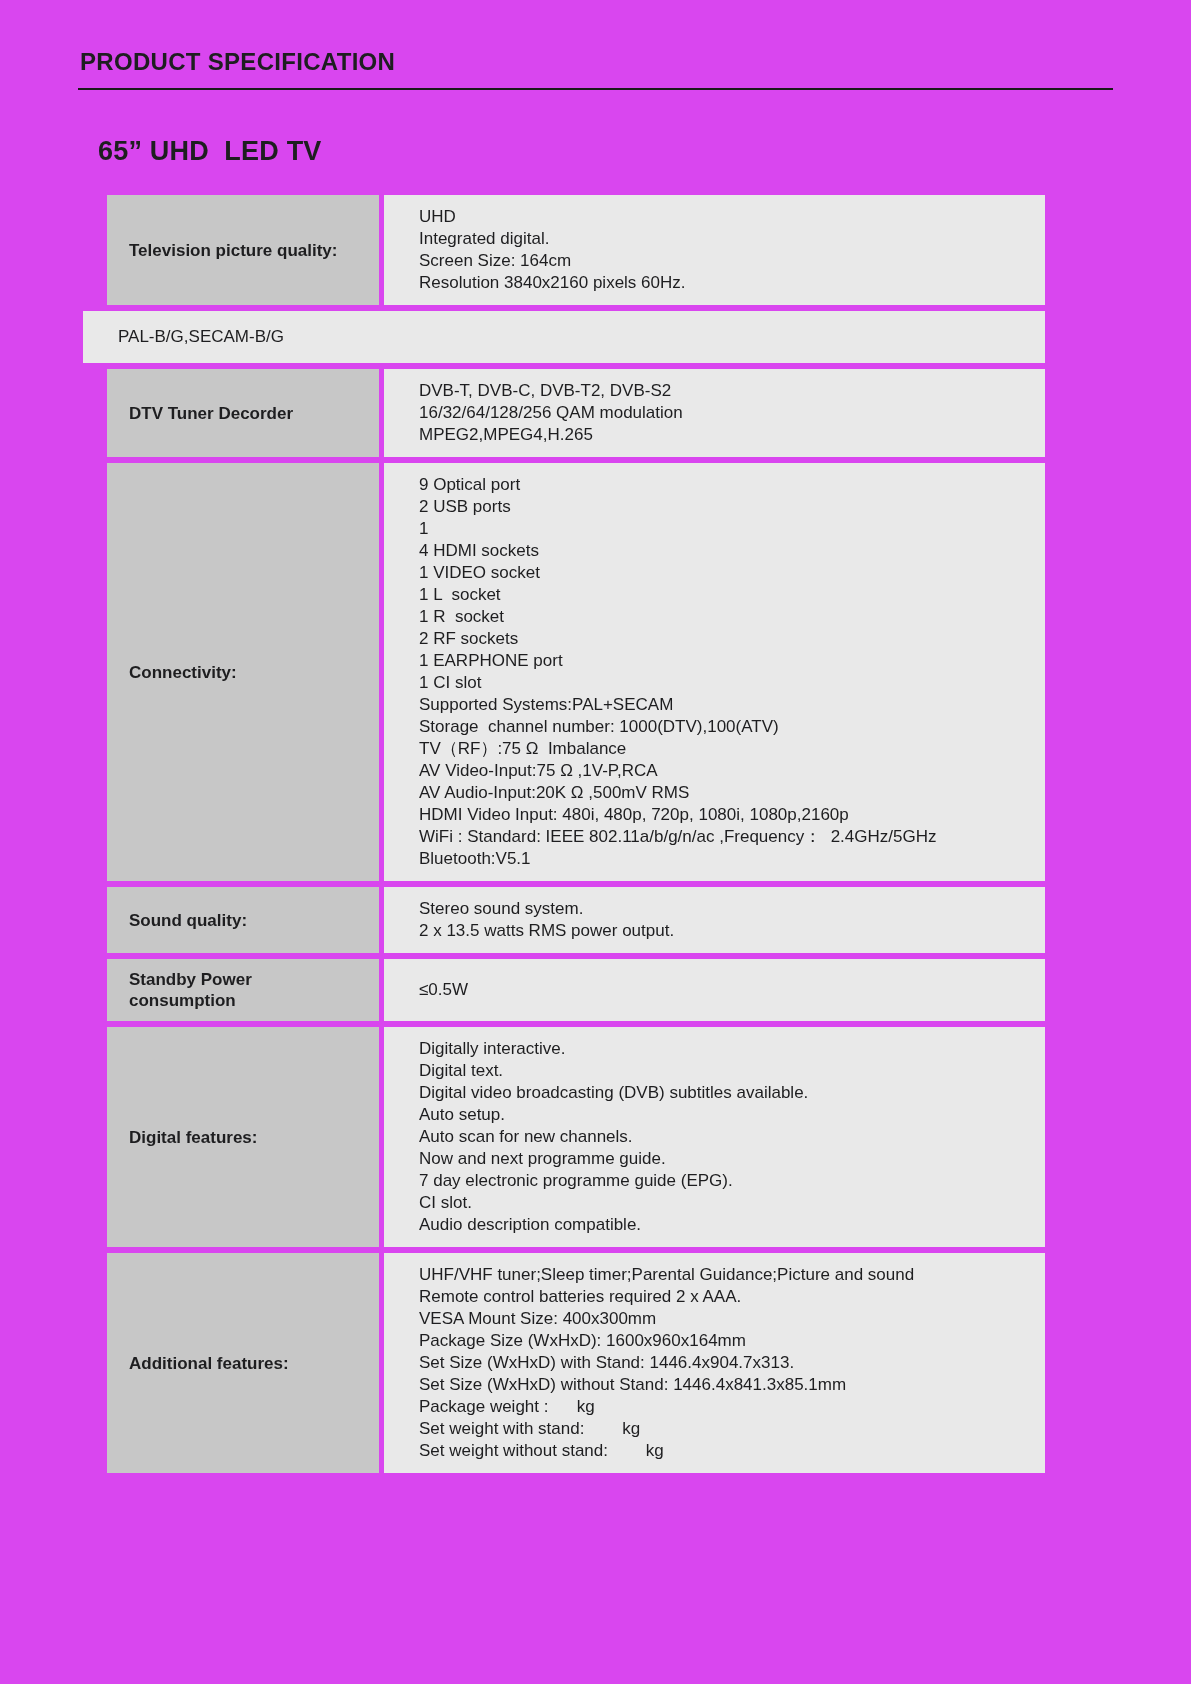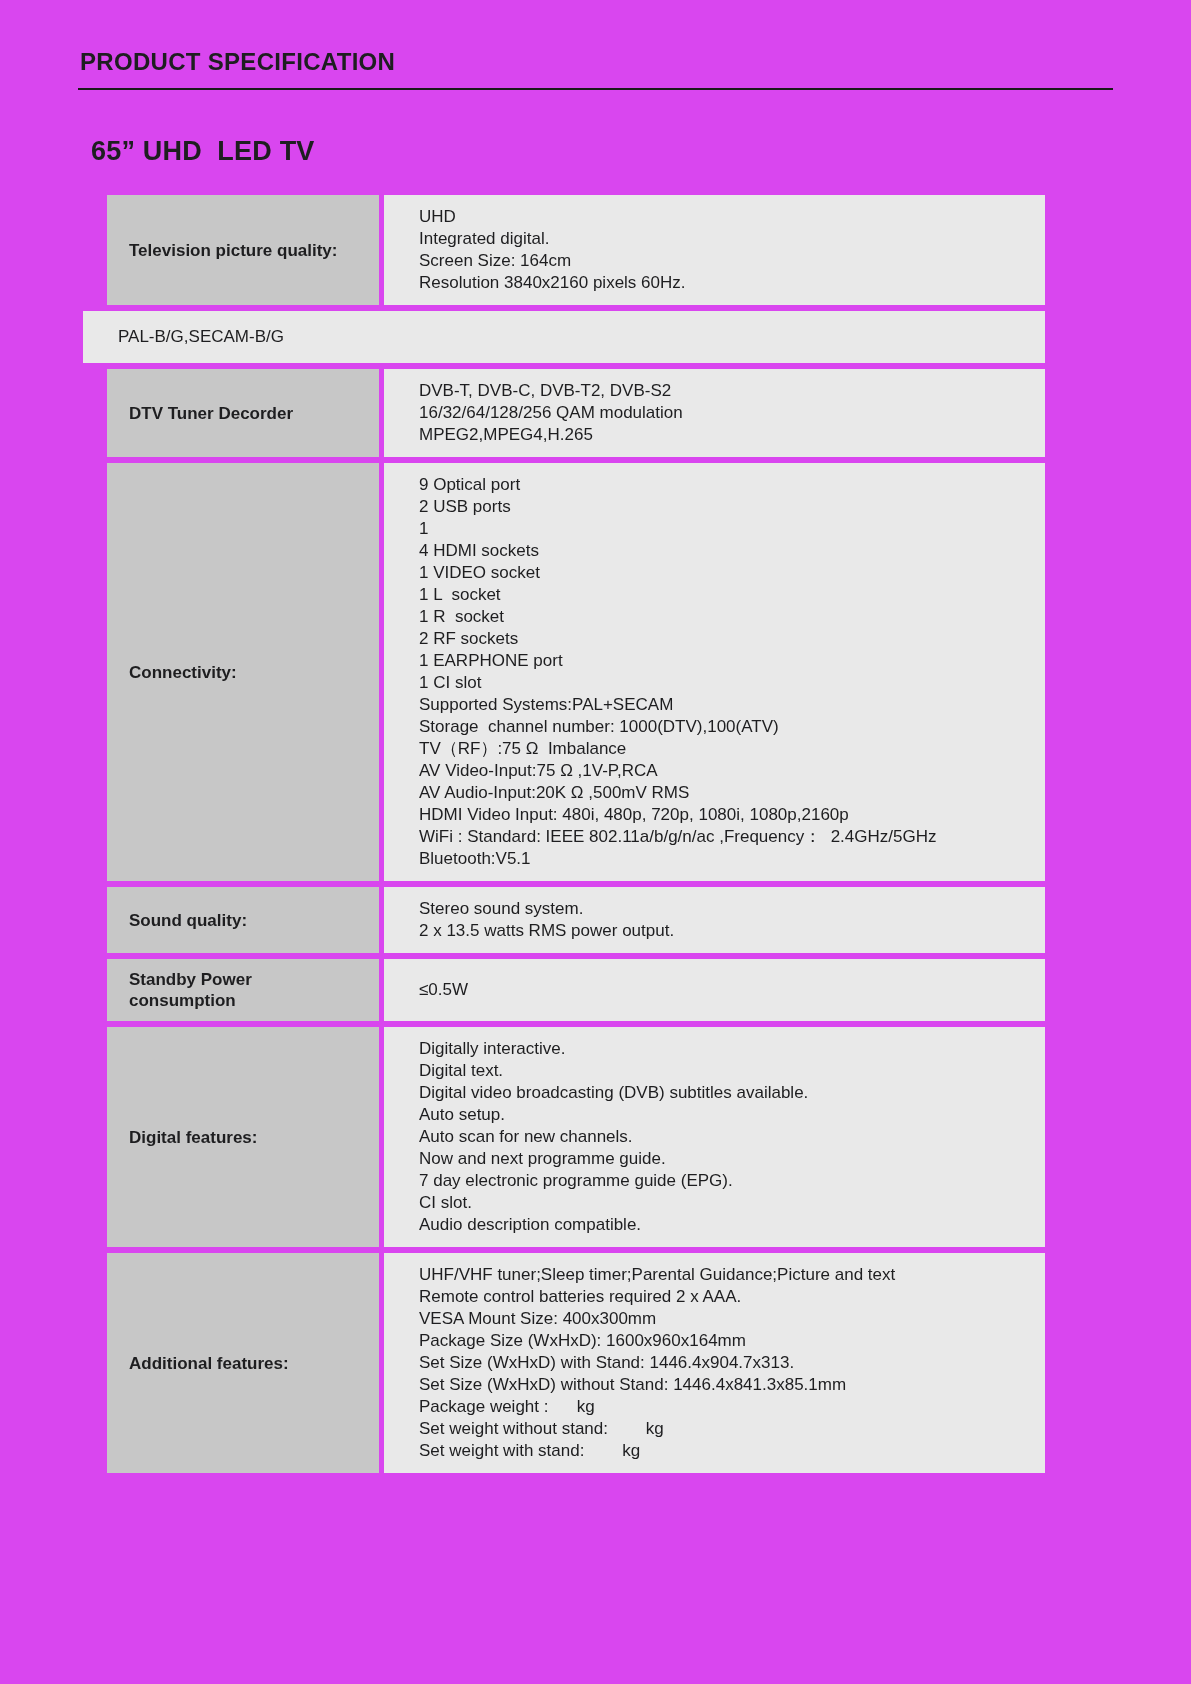--- a/index.html
+++ b/index.html
@@ -19,21 +19,21 @@
   }
   .page-header h1 {
     margin: 0;
     padding: 6px 2px 12px 2px;
     font-size: 24px;
     font-weight: bold;
     letter-spacing: 0.3px;
     border-bottom: 2.5px solid #1a1a1a;
   }
   .product-title {
-    margin: 46px 0 28px 13px;
+    margin: 46px 0 28px 20px;
     font-size: 27px;
     font-weight: bold;
     letter-spacing: 0.2px;
     white-space: pre-wrap;
   }
   .spec-table {
     width: 962px;
     margin-left: 5px;
   }
   .spec-row {
@@ -160,27 +160,27 @@
           <div class="value-line">Auto scan for new channels.</div>
           <div class="value-line">Now and next programme guide.</div>
           <div class="value-line">7 day electronic programme guide (EPG).</div>
           <div class="value-line">CI slot.</div>
           <div class="value-line">Audio description compatible.</div>
         </div>
       </div>
       <div class="spec-row">
         <div class="label-cell">Additional features:</div>
         <div class="value-cell">
-          <div class="value-line">UHF/VHF tuner;Sleep timer;Parental Guidance;Picture and text</div>
+          <div class="value-line">UHF/VHF tuner;Sleep timer;Parental Guidance;Picture and sound</div>
           <div class="value-line">Remote control batteries required 2 x AAA.</div>
           <div class="value-line">VESA Mount Size: 400x300mm</div>
           <div class="value-line">Package Size (WxHxD): 1600x960x164mm</div>
           <div class="value-line">Set Size (WxHxD) with Stand: 1446.4x904.7x313.</div>
           <div class="value-line">Set Size (WxHxD) without Stand: 1446.4x841.3x85.1mm</div>
           <div class="value-line">Package weight :      kg</div>
+          <div class="value-line">Set weight with stand:        kg</div>
           <div class="value-line">Set weight without stand:        kg</div>
-          <div class="value-line">Set weight with stand:        kg</div>
         </div>
       </div>
     </div>
 
 
 </div>
 
 </body></html>

